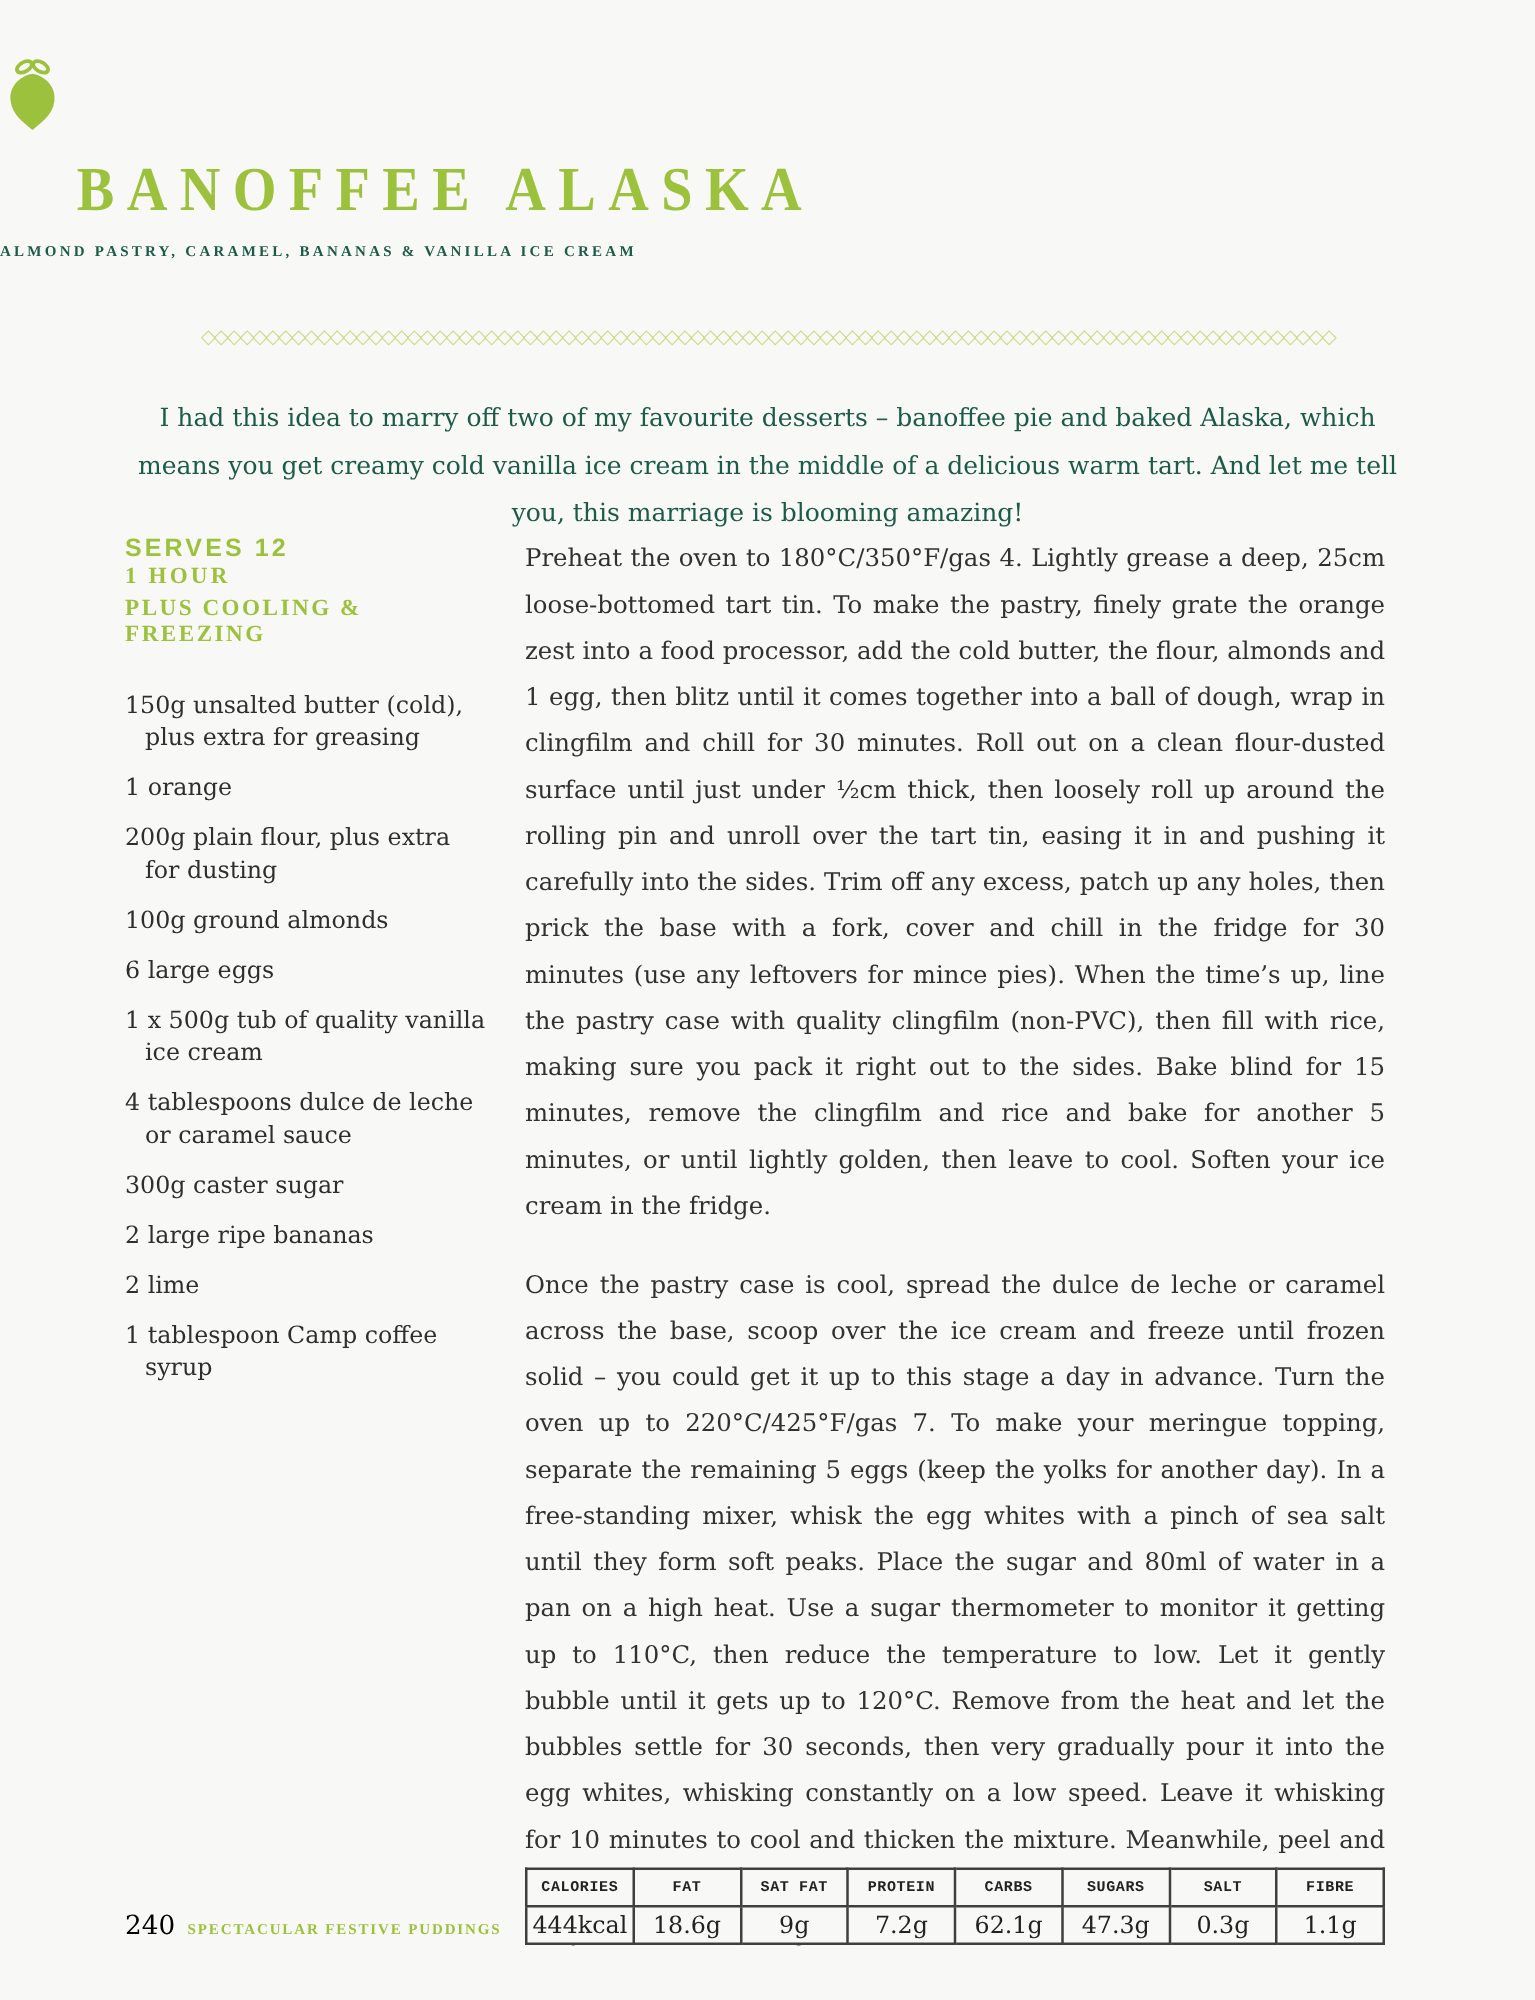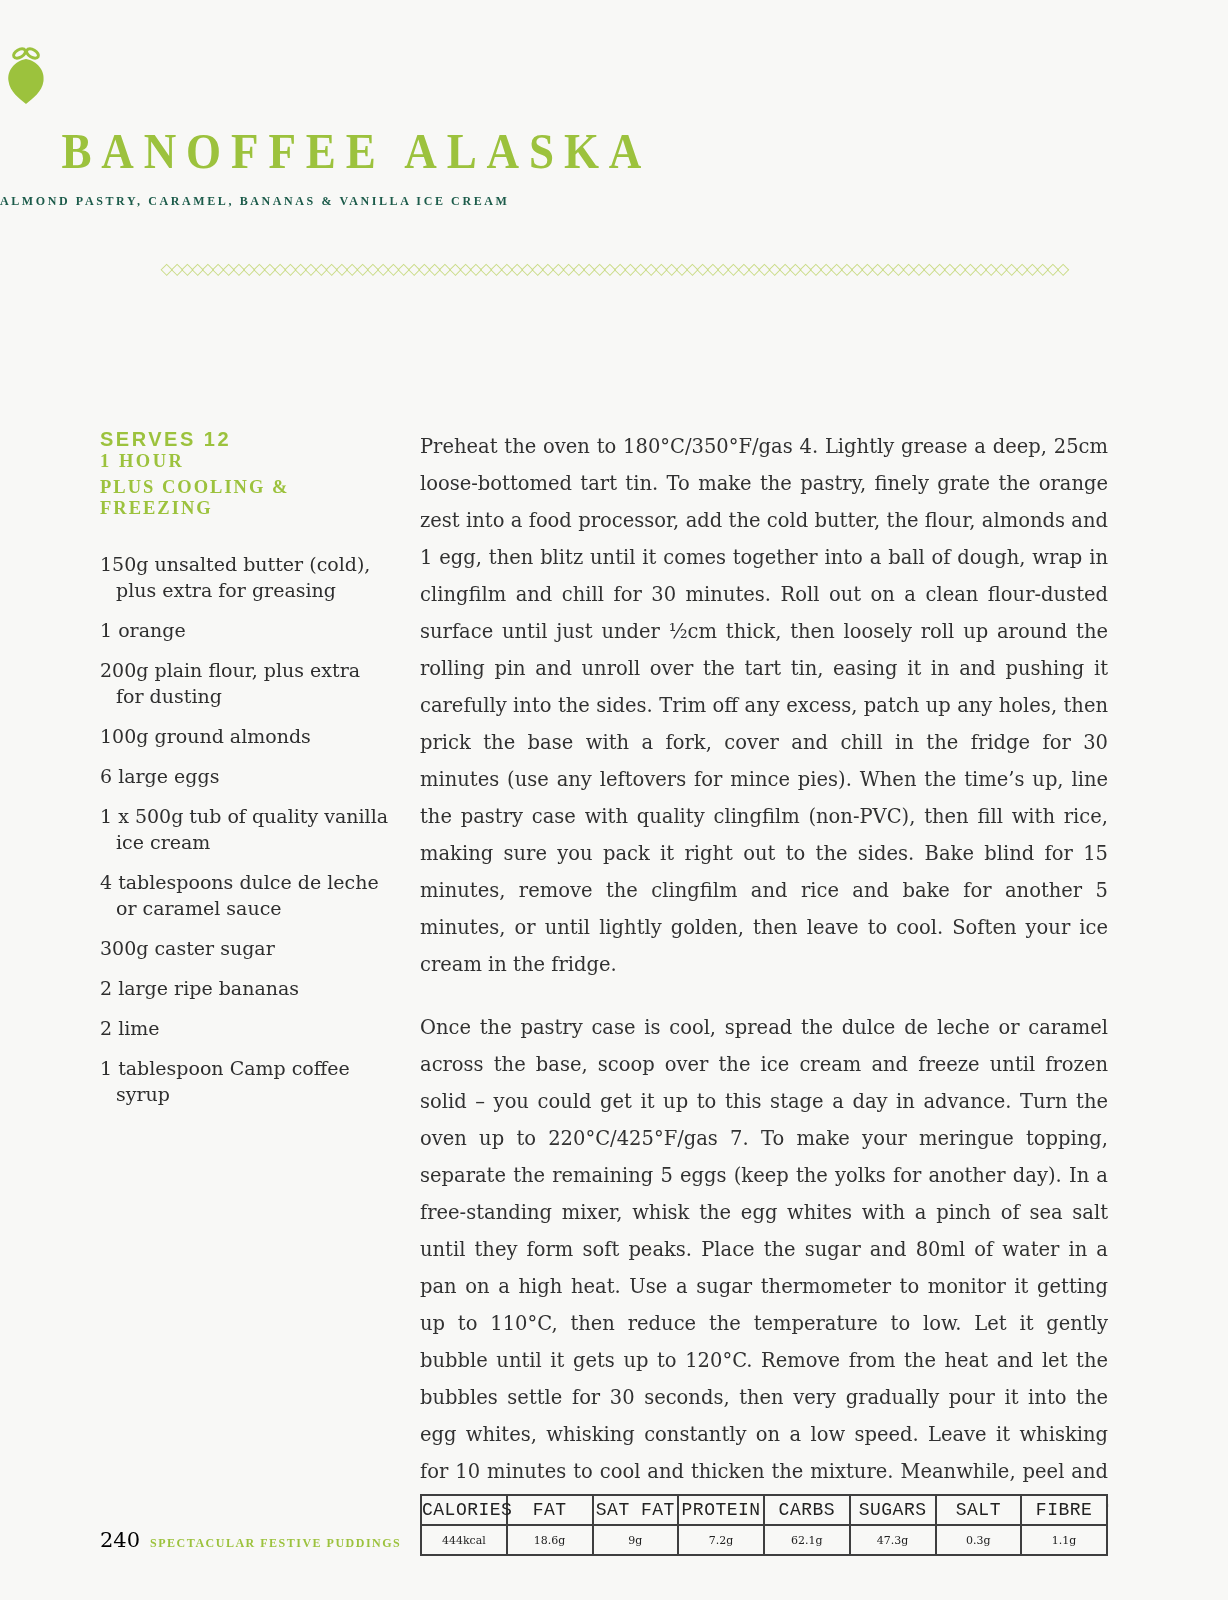--- a/index.html
+++ b/index.html
@@ -141,29 +141,29 @@
     background:var(--paper);
   }
   table.nutrition th, table.nutrition td{
     border:2px solid var(--border);
     text-align:center;
     height:30px;
     vertical-align:middle;
   }
   table.nutrition th{
     font-family:"Liberation Mono", monospace;
-    font-weight:400;
-    font-size:18px;
+    font-weight:700;
+    font-size:12px;
     letter-spacing:0.5px;
     color:#222;
     margin-top:15px;
   }
   table.nutrition td{
     font-family:"DejaVu Serif", serif;
-    font-size:11px;
+    font-size:19px;
     color:#222;
   }
 </style>
 </head>
 <body>
 
 <div class="page">
 
   <header class="masthead">
     <span class="bauble">
@@ -172,20 +172,21 @@
         <ellipse cx="32.5" cy="7.5" rx="6.5" ry="3.8" transform="rotate(30 32.5 7.5)" fill="none" stroke="#9cc23d" stroke-width="3"></ellipse>
         <path fill="#9cc23d" d="M26 13 C 15 15, 7 24, 8.5 35 C 10 46, 19 52, 26 58 C 33 52, 42 46, 43.5 35 C 45 24, 37 15, 26 13 Z"></path>
       </svg>
     </span>
     <h1 class="title">BANOFFEE ALASKA</h1>
     <div class="subtitle">ALMOND PASTRY, CARAMEL, BANANAS &amp; VANILLA ICE CREAM</div>
   </header>
 
   <div class="ornament">◇◇◇◇◇◇◇◇◇◇◇◇◇◇◇◇◇◇◇◇◇◇◇◇◇◇◇◇◇◇◇◇◇◇◇◇◇◇◇◇◇◇◇◇◇◇◇◇◇◇◇◇◇◇◇◇◇◇◇◇◇◇◇◇◇◇◇◇◇◇◇◇◇◇◇◇◇◇◇◇◇◇◇◇◇◇◇◇</div>
 
+  <p class="intro">I had this idea to marry off two of my favourite desserts – banoffee pie and baked Alaska, which means you get creamy cold vanilla ice cream in the middle of a delicious warm tart. And let me tell you, this marriage is blooming amazing!</p>
 
   <div class="columns">
     <aside class="sidebar">
       <div class="serves">SERVES 12</div>
       <div class="time">1 HOUR</div>
       <div class="time-note">PLUS COOLING &amp; FREEZING</div>
       <div class="ingredients">
           <div class="ingredient">150g unsalted butter (cold), plus extra for greasing</div>
           <div class="ingredient">1 orange</div>
           <div class="ingredient">200g plain flour, plus extra for dusting</div>

